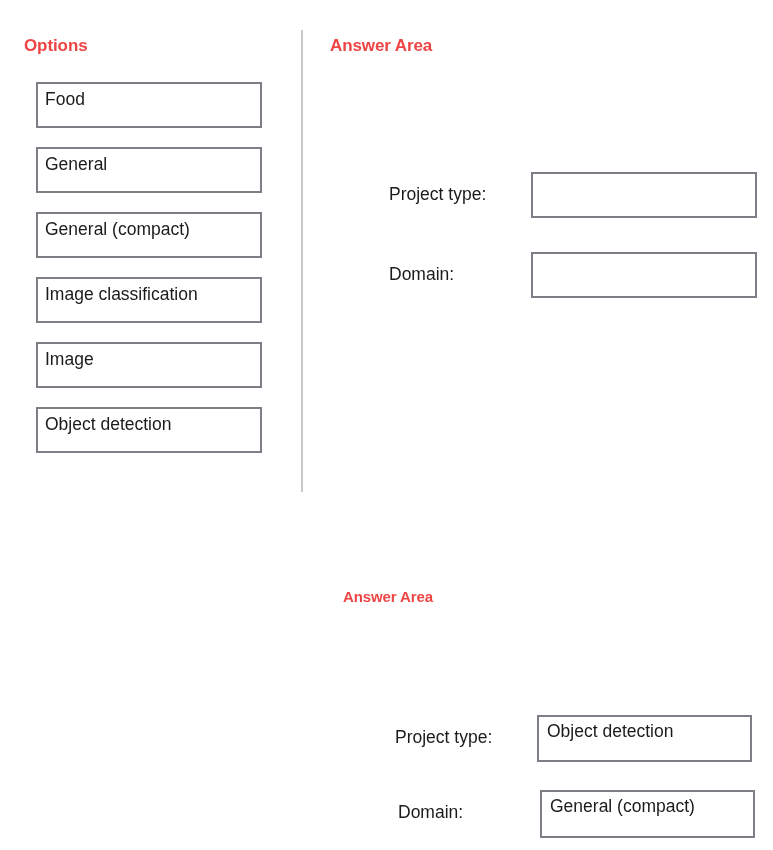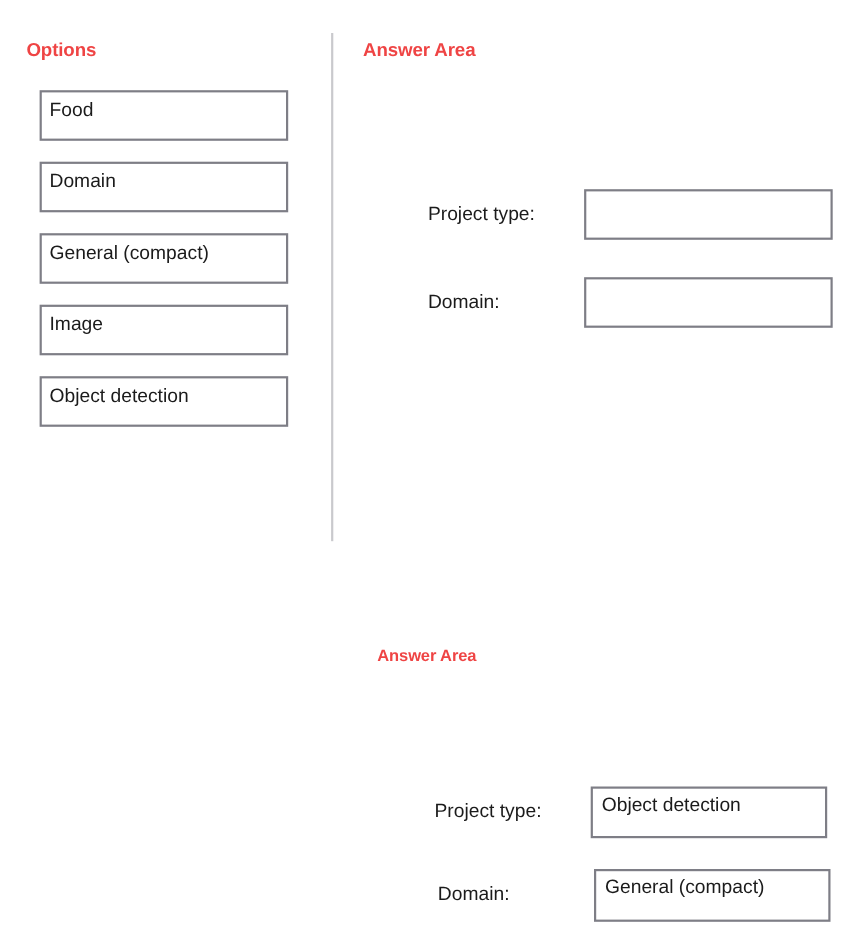--- a/index.html
+++ b/index.html
@@ -109,22 +109,23 @@
   #row-domain-bottom .answer-label { width: 132px; padding-right: 10px; }
   #row-domain-bottom .answer-slot { width: 215px; height: 48px; }
 </style>
 </head>
 <body>
 
 <div class="abs heading" id="options-heading">Options</div>
 
 <div class="abs" id="options-list">
   <div class="option-chip">Food</div>
-  <div class="option-chip">Domain</div>
+  <div class="option-chip">General</div>
   <div class="option-chip">General (compact)</div>
+  <div class="option-chip">Image classification</div>
   <div class="option-chip">Image</div>
   <div class="option-chip">Object detection</div>
 </div>
 
 <div class="abs" id="pane-divider"></div>
 
 <div class="abs heading" id="answer-area-heading-top">Answer Area</div>
 
 <div class="answer-row" id="row-project-type-top">
   <div class="answer-label">Project type:</div>

